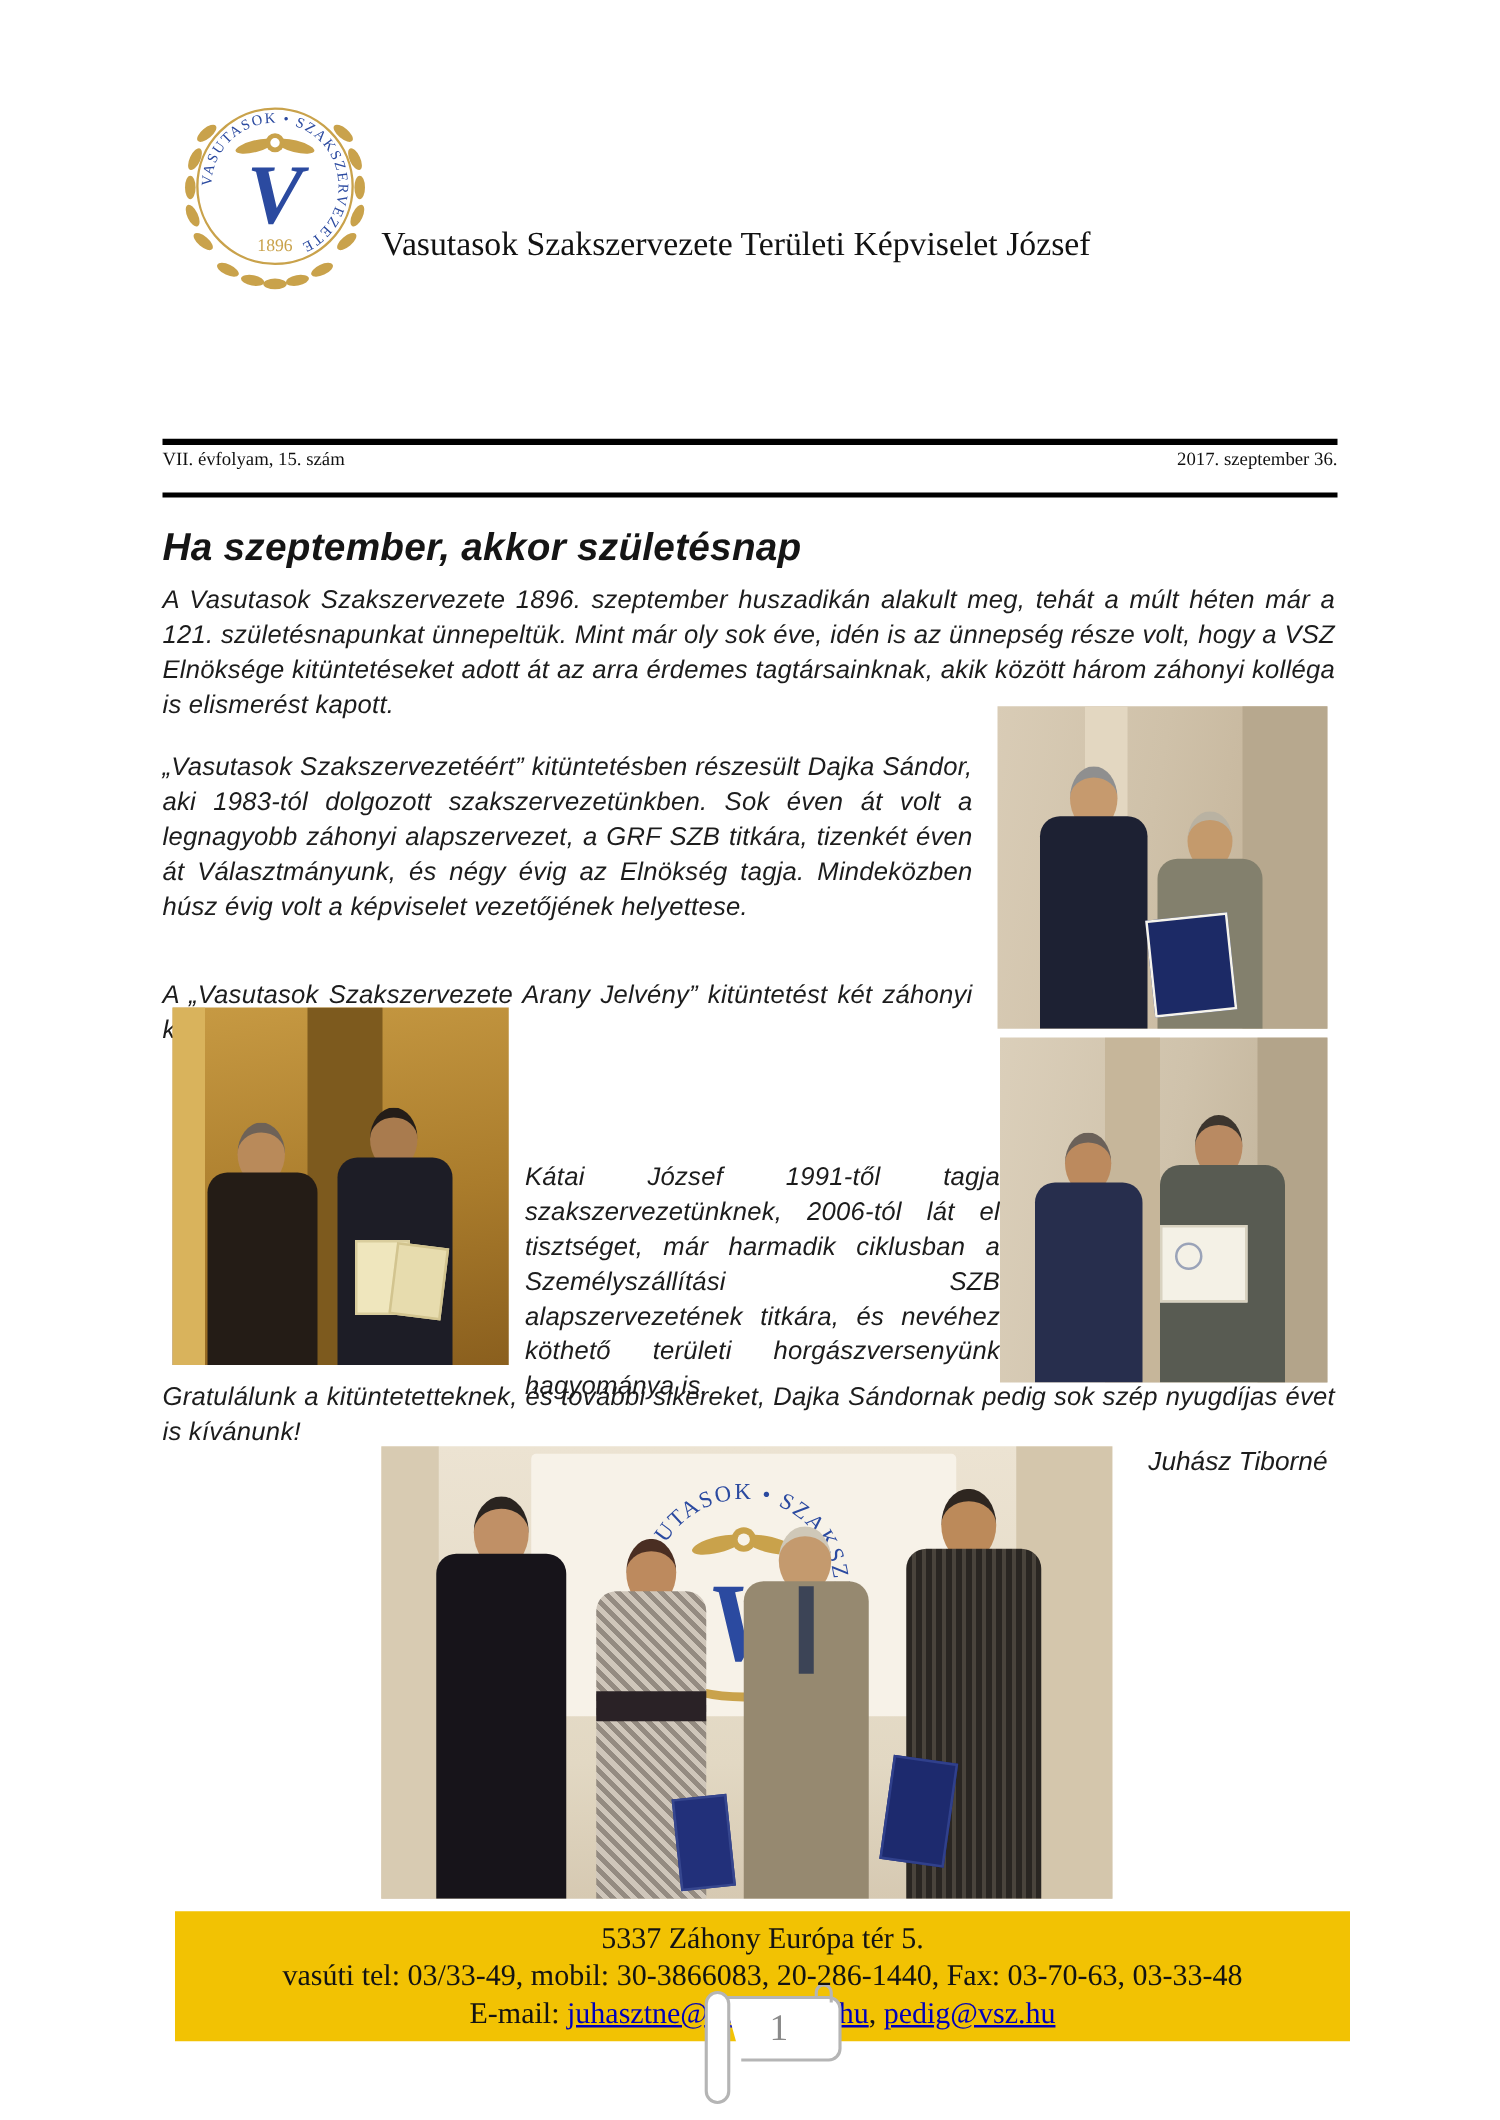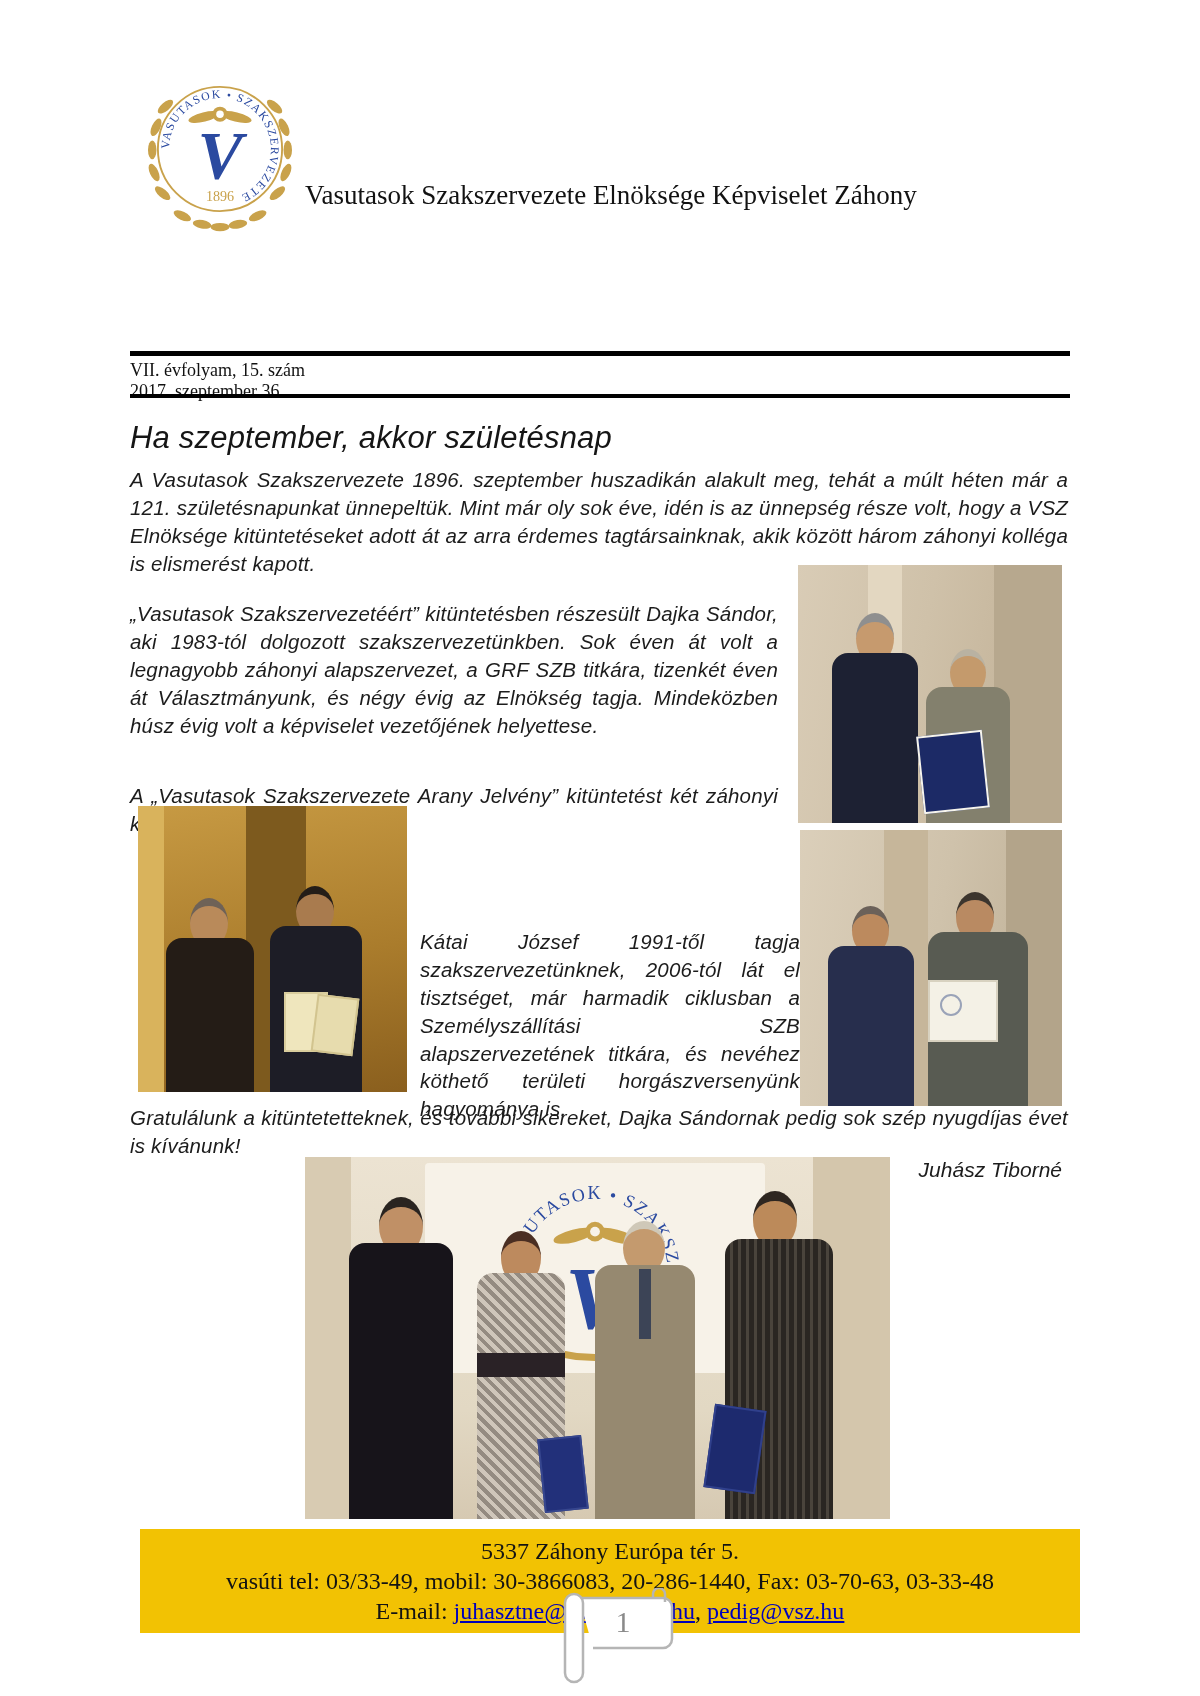--- a/index.html
+++ b/index.html
@@ -10,25 +10,25 @@
   .logo{position:absolute;left:140px;top:58px;width:160px;height:182px;}
   .org-line{position:absolute;left:305px;top:180px;width:770px;
             font-family:"Liberation Serif",serif;font-size:27px;color:#121212;white-space:nowrap;}
   .main-title{position:absolute;left:130px;top:246px;width:940px;text-align:center;
               font-family:"DejaVu Serif","Liberation Serif",serif;font-style:italic;font-weight:bold;
               font-size:67px;letter-spacing:4px;color:#2727b0;}
   .rule{position:absolute;left:130px;width:940px;background:#000;}
   .rule-top{top:351px;height:5px;}
   .rule-bottom{top:394px;height:4px;}
   .issue-row{position:absolute;left:130px;top:360px;width:940px;display:flex;justify-content:space-between;
-             font-family:"Liberation Serif",serif;font-size:18px;color:#111;flex-direction:column;}
+             font-family:"Liberation Serif",serif;font-size:15px;color:#111;}
 
   
   .headline{position:absolute;left:130px;top:420px;margin:0;
-            font-size:31px;font-weight:normal;font-style:italic;color:#151515;letter-spacing:.2px;}
+            font-size:31px;font-weight:bold;font-style:italic;color:#151515;letter-spacing:.2px;}
   .bt{position:absolute;margin:0;font-style:italic;font-size:20.5px;line-height:1.36;
       text-align:justify;color:#1c1c1c;letter-spacing:.2px;}
   .p1{left:130px;top:466px;width:938px;}
   .p2{left:130px;top:600px;width:648px;}
   .p3{left:130px;top:782px;width:648px;}
   .p4{left:420px;top:802px;width:380px;}
   .p5{left:420px;top:928px;width:380px;font-style:italic;}
   .p6{left:130px;top:1104px;width:938px;}
   .signature{position:absolute;left:130px;top:1158px;width:932px;text-align:right;
              font-style:italic;font-size:21px;color:#1c1c1c;}
@@ -86,21 +86,21 @@
       <textPath href="#ringPath">VASUTASOK • SZAKSZERVEZETE</textPath>
     </text>
     <ellipse cx="68" cy="61" rx="17" ry="5" fill="#c9a24b" transform="rotate(-14 68 61)"></ellipse>
     <ellipse cx="102" cy="61" rx="17" ry="5" fill="#c9a24b" transform="rotate(14 102 61)"></ellipse>
     <circle cx="85" cy="58" r="8" fill="#c9a24b"></circle>
     <circle cx="85" cy="58" r="4" fill="#fff"></circle>
     <text x="85" y="126" text-anchor="middle" font-size="72" font-family="Liberation Serif,serif" font-style="italic" font-weight="bold" fill="#2b4aa0">V</text>
     <text x="85" y="150" text-anchor="middle" font-size="15" fill="#c9a24b" font-family="Liberation Serif,serif">1896</text>
   </svg>
 
-  <div class="org-line">Vasutasok Szakszervezete Elnöksége Képviselet Záhony</div>
+  <div class="org-line">Vasutasok Szakszervezete Területi Képviselet József</div>
 
   <div class="rule rule-top"></div>
   <div class="issue-row">
     <span>VII. évfolyam, 15. szám</span>
     <span>2017. szeptember 36.</span>
   </div>
   <div class="rule rule-bottom"></div>
 
   <h1 class="headline">Ha szeptember, akkor születésnap</h1>
 

